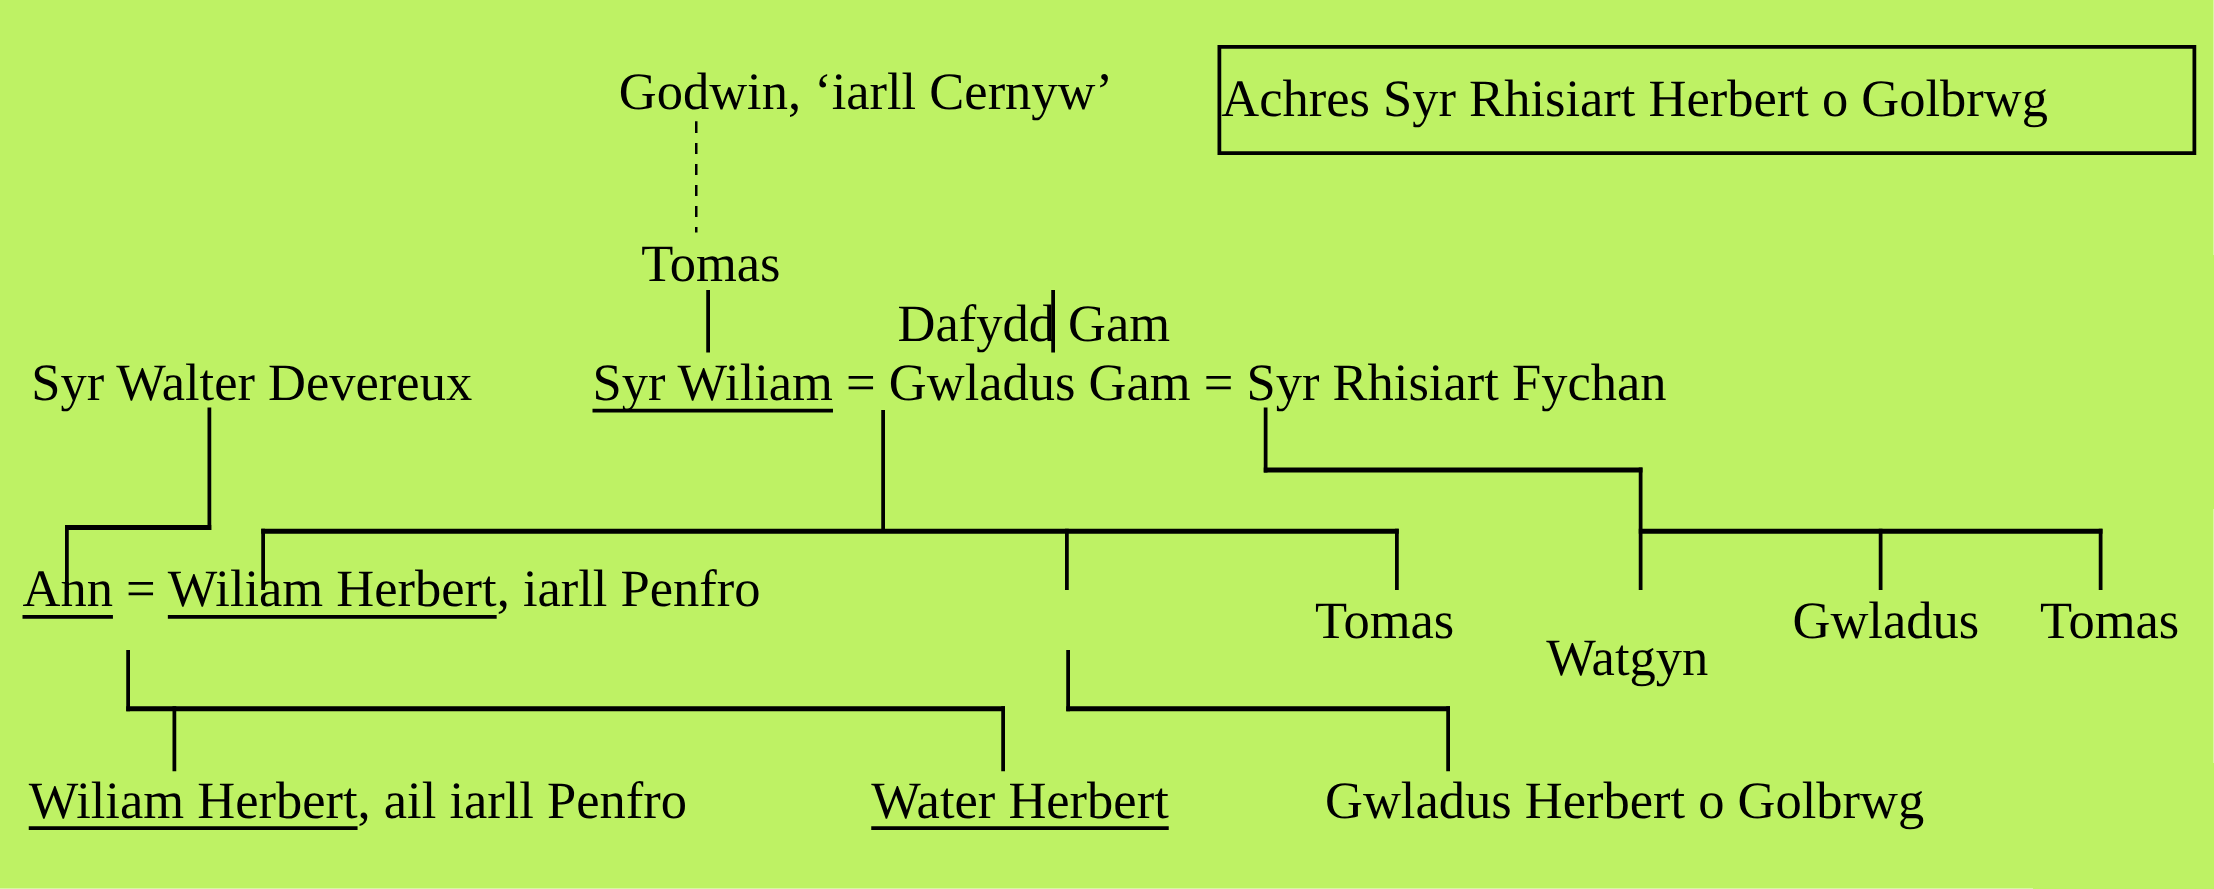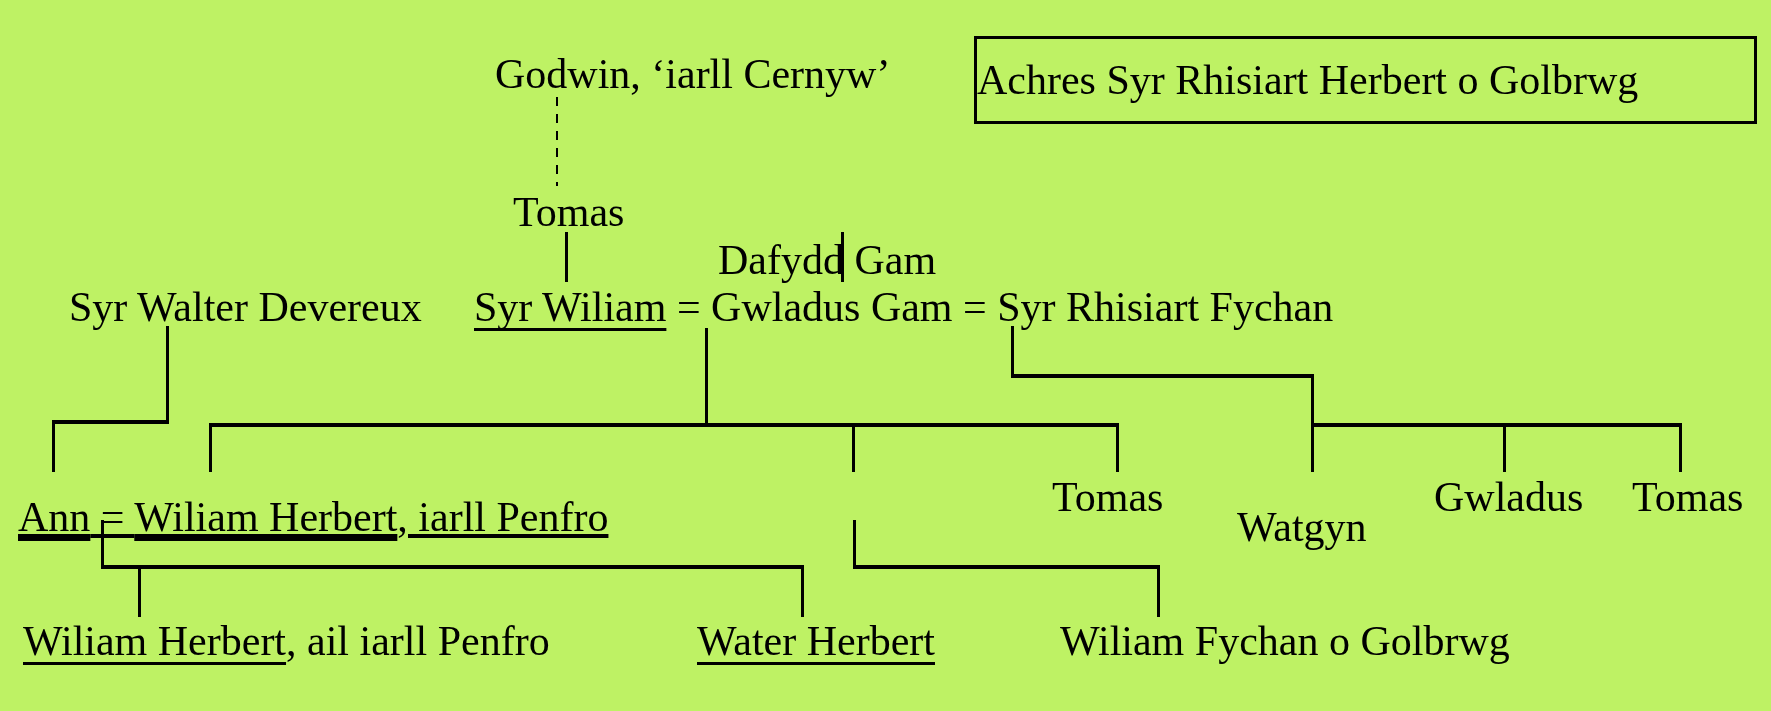--- a/index.html
+++ b/index.html
@@ -42,54 +42,54 @@
   </div>
 
   <div class="vdash" style="left:556px;top:97px;height:89px;"></div>
 
   <div class="node" style="left:513px;top:190px;">Tomas</div>
   <div class="node" style="left:718px;top:190px;margin-top:48px;">Dafydd Gam</div>
 
   <div class="vline" style="left:565px;top:232px;height:50px;"></div>
   <div class="vline" style="left:841px;top:232px;height:50px;"></div>
 
-  <div class="node" style="left:25px;top:285px;margin-left:44px;">Syr Walter Devereux</div>
+  <div class="node" style="left:25px;top:285px;">Syr Walter Devereux</div>
   <div class="node" style="left:474px;top:285px;"><span class="u">Syr Wiliam</span><span> = Gwladus Gam = Syr Rhisiart Fychan</span></div>
 
   <div class="vline" style="left:166px;top:326px;height:98px;"></div>
   <div class="hline" style="left:52px;top:420px;width:117px;"></div>
   <div class="vline" style="left:52px;top:420px;height:52px;"></div>
 
   <div class="vline" style="left:705px;top:328px;height:98px;"></div>
   <div class="hline" style="left:209px;top:423px;width:910px;"></div>
   <div class="vline" style="left:209px;top:423px;height:49px;"></div>
   <div class="vline" style="left:852px;top:423px;height:49px;"></div>
   <div class="vline" style="left:1116px;top:423px;height:49px;"></div>
 
   <div class="vline" style="left:1011px;top:326px;height:52px;"></div>
   <div class="hline" style="left:1011px;top:374px;width:303px;"></div>
   <div class="vline" style="left:1311px;top:374px;height:98px;"></div>
   <div class="hline" style="left:1311px;top:423px;width:371px;"></div>
   <div class="vline" style="left:1503px;top:423px;height:49px;"></div>
   <div class="vline" style="left:1679px;top:423px;height:49px;"></div>
 
-  <div class="node" style="left:18px;top:495px;text-decoration:underline;"><span class="u">Ann</span><span> = </span><span class="u">Wiliam Herbert</span><span>, iarll Penfro</span></div>
+  <div class="node" style="left:18px;top:450px;"><span class="u">Ann</span><span> = </span><span class="u">Wiliam Herbert</span><span>, iarll Penfro</span></div>
 
   <div class="node" style="left:1052px;top:475px;">Tomas</div>
   <div class="node" style="left:1237px;top:475px;margin-top:30px;">Watgyn</div>
   <div class="node" style="left:1434px;top:475px;">Gwladus</div>
   <div class="node" style="left:1632px;top:475px;">Tomas</div>
 
   <div class="vline" style="left:101px;top:520px;height:49px;"></div>
   <div class="hline" style="left:101px;top:565px;width:703px;"></div>
   <div class="vline" style="left:138px;top:565px;height:52px;"></div>
   <div class="vline" style="left:801px;top:565px;height:52px;"></div>
 
   <div class="vline" style="left:853px;top:520px;height:49px;"></div>
   <div class="hline" style="left:853px;top:565px;width:307px;"></div>
   <div class="vline" style="left:1157px;top:565px;height:52px;"></div>
 
   <div class="node" style="left:23px;top:619px;text-align:right;"><span class="u">Wiliam Herbert</span><span>, ail iarll Penfro</span></div>
 
   <div class="node u" style="left:697px;top:619px;text-align:center;">Water Herbert</div>
-  <div class="node" style="left:1060px;top:619px;">Wiliam Fychan o Golbrwg</div>
+  <div class="node" style="left:1060px;top:619px;">Gwladus Herbert o Golbrwg</div>
 
 </div>
 
 </body></html>

